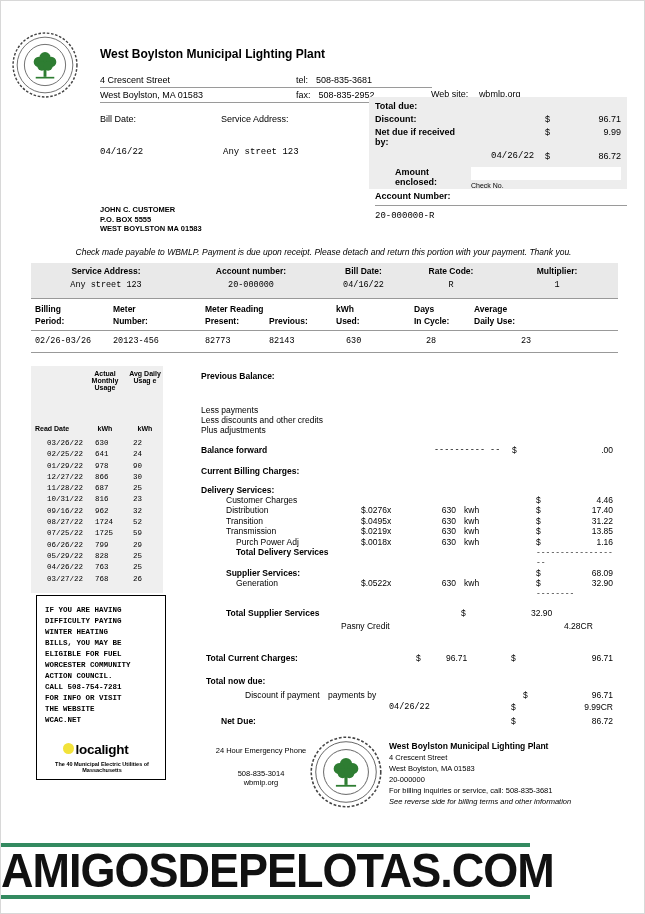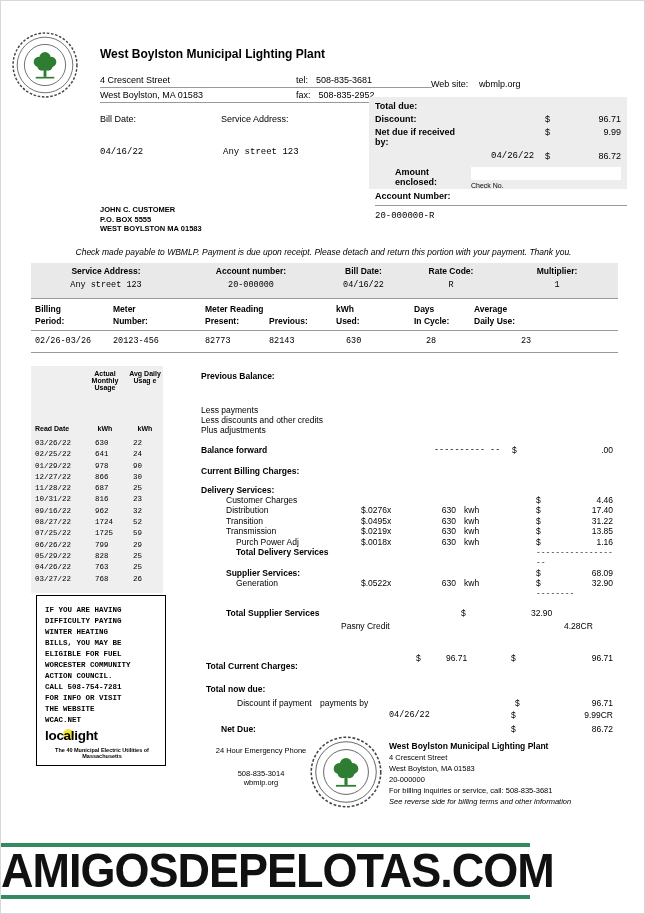--- a/index.html
+++ b/index.html
@@ -9,21 +9,21 @@
   .mono { font-family:"Liberation Mono","DejaVu Sans Mono",monospace; }
   .b { font-weight:bold; }
   .abs { position:absolute; }
 
   
   .company-title { position:absolute; left:99px; top:46px; font-size:12px; font-weight:bold; }
   .addr-table { position:absolute; left:99px; top:72px; width:332px; font-size:9px; }
   .addr-row { display:flex; height:15px; align-items:flex-end; border-bottom:1px solid #9a9a9a; padding-bottom:2px; }
   .addr-row .c1 { width:196px; }
   .addr-row .lab { margin-right:8px; }
-  .website { position:absolute; left:430px; top:78px; font-size:9px;text-align:right; }
+  .website { position:absolute; left:430px; top:88px; font-size:9px;text-align:right; }
   .website .lab { margin-right:8px; }
 
   
   .lbl9 { font-size:9px; }
   .summary-box { position:absolute; left:368px; top:96px; width:258px; height:92px; background:#ededed; padding:4px 6px 2px 6px; font-size:9px; }
   .srow { display:grid; grid-template-columns:95px 75px 30px auto; align-items:start; }
   .srow .amt { text-align:right; }
   .check-area { margin-left:2px; }
   .check-box { width:150px; height:13px; background:#fff; }
   .check-cap { font-size:7px; margin-top:1px; }
@@ -47,53 +47,53 @@
   .mb-row.h { font-weight:bold; line-height:12px; }
   .mb-vals { padding:5px 0 6px 0; border-bottom:1px solid #999; }
 
   
   .usage-box { position:absolute; left:30px; top:365px; width:132px; background:#efefef; padding:4px 0 8px 0; }
   .u-grid { display:grid; grid-template-columns:52px 44px 36px; }
   .u-head { min-height:62px; font-size:7px; font-weight:bold; }
   .u-head .col { display:flex; flex-direction:column; justify-content:space-between; text-align:center; }
   .u-head .c-read { justify-content:flex-end; text-align:left; padding-left:4px; }
   .u-row { font-size:7.5px; line-height:11.3px; }
-  .u-row .u-date { padding-left:4px; }
+  .u-row .u-date { padding-left:16px; }
   .u-row .u-kwh { padding-left:12px; }
   .u-row .u-avg { padding-left:6px; }
 
   
   .charges { position:absolute; left:200px; top:368px; width:412px; font-size:8.5px; }
   .cr { display:grid; grid-template-columns:160px 70px 33px 72px 35px 42px; line-height:10.4px; }
   .cr .amt { text-align:right; }
   .cr .qty { text-align:right; padding-right:8px; }
   .ind1 { padding-left:25px; }
   .ind2 { padding-left:35px; }
   .bf-row { display:grid; grid-template-columns:225px 70px 30px auto; line-height:10px; margin-top:10px;gap:8px; }
   .bf-row .amt { text-align:right; }
   .tsup-row { display:grid; grid-template-columns:260px 70px auto; margin-top:12px; }
   .pasny-row { display:grid; grid-template-columns:140px 223px auto; margin-top:3px; }
   .tcc-row { display:flex; margin-top:22px; }
-  .tcc-row .l { width:215px; padding-left:5px;margin-top:8px; }
+  .tcc-row .l { width:215px; padding-left:5px; }
   .tcc-row .c1 { width:30px; } .tcc-row .v1 { width:65px; }
   .tcc-row .c2 { width:35px; } .tcc-row .v2 { flex:1; text-align:right; }
   .disc-row { display:flex; margin-top:4px; }
-  .disc-row .l1 { width:95px; margin-left:24px;padding-left:12px; }
+  .disc-row .l1 { width:95px; margin-left:32px;padding-left:12px; }
   .disc-row .l2 { width:195px; }
   .disc-row .c { width:35px; } .disc-row .v { flex:1; text-align:right; }
   .date-row { display:grid; grid-template-columns:188px 122px 35px auto; margin-top:2px; }
   .date-row .v { text-align:right; }
   .net-row { display:grid; grid-template-columns:310px 35px auto; margin-top:4px; }
   .net-row .l { padding-left:20px; }
   .net-row .v { text-align:right; }
 
   
   .notice-box { position:absolute; left:35px; top:594px; width:130px; border:1.5px solid #000; background:#fff; padding:9px 6px 6px 8px; }
   .notice-line { font-family:"Liberation Mono","DejaVu Sans Mono",monospace; font-weight:bold; font-size:7.5px; line-height:11px; }
-  .brand-wrap { position:relative; }
+  .brand-wrap { position:relative; margin-top:14px; text-align:center; }
   .brand-dot { position:absolute; left:18px; top:3px; width:11px; height:11px; border-radius:50%; background:#f2e23a; }
   .brand { position:relative; font-weight:bold; font-size:13.5px; letter-spacing:-0.3px; }
   .brand-tag { margin-top:3px; text-align:center; font-size:5.5px; font-weight:bold; }
 
   
   .emergency { position:absolute; left:205px; top:745px; width:110px; text-align:center; font-size:7.5px; line-height:9.5px; }
   .emergency .gap { height:13px; }
   .footer-co { position:absolute; left:388px; top:740px; font-size:7.5px; line-height:11px; }
   .footer-co .co { font-size:8.5px; font-weight:bold; }
   .footer-co .it { font-style:italic; }

